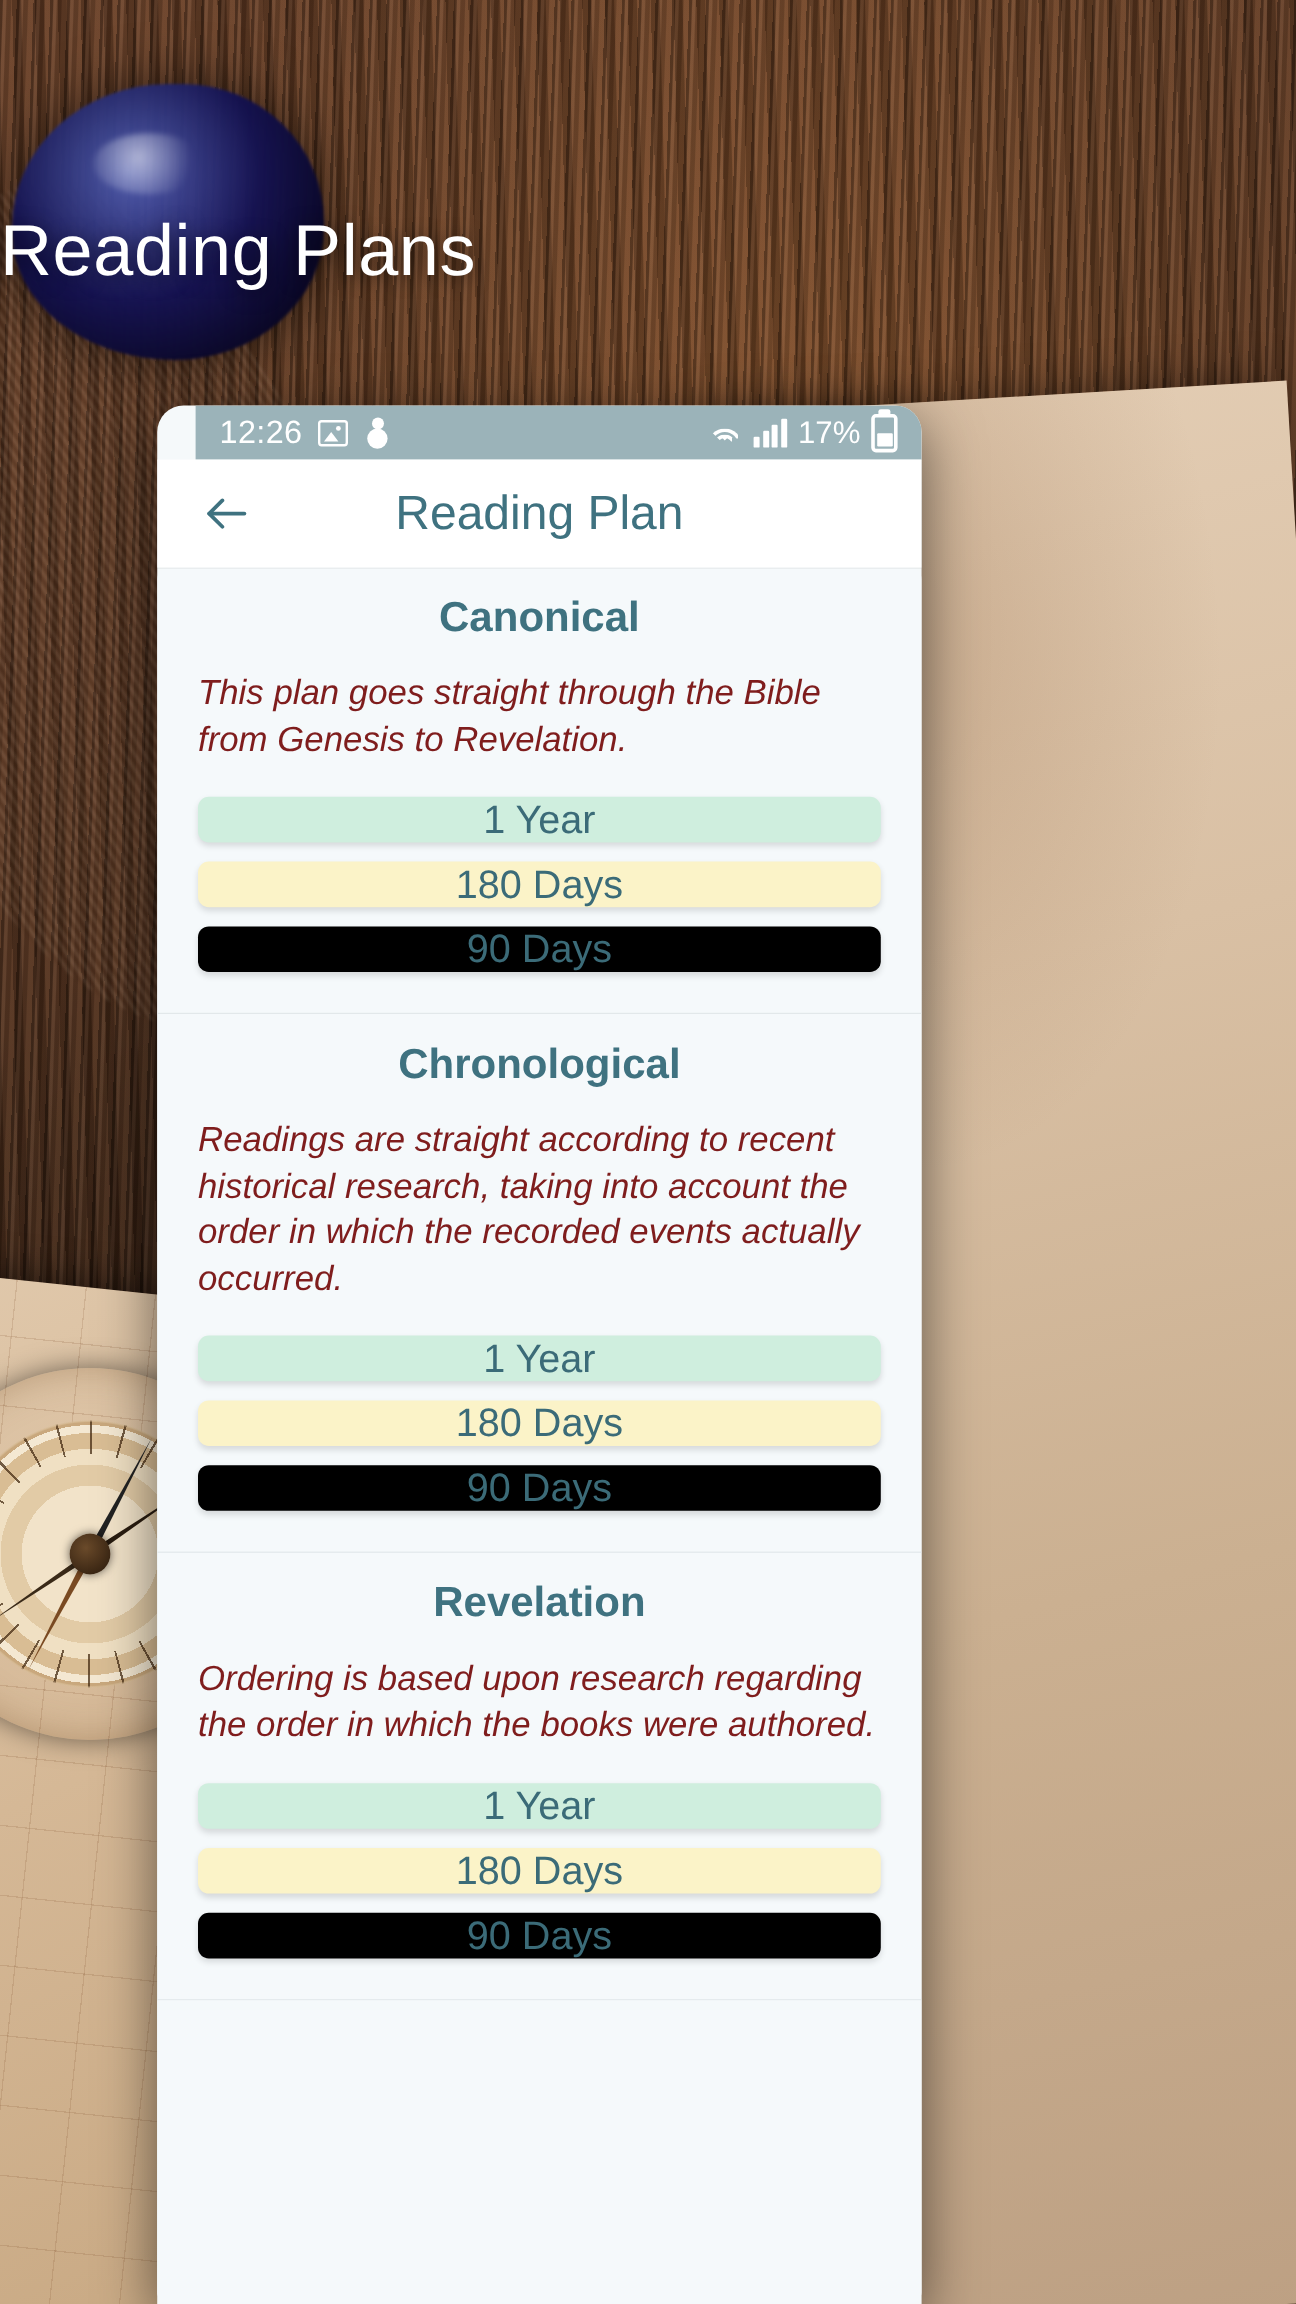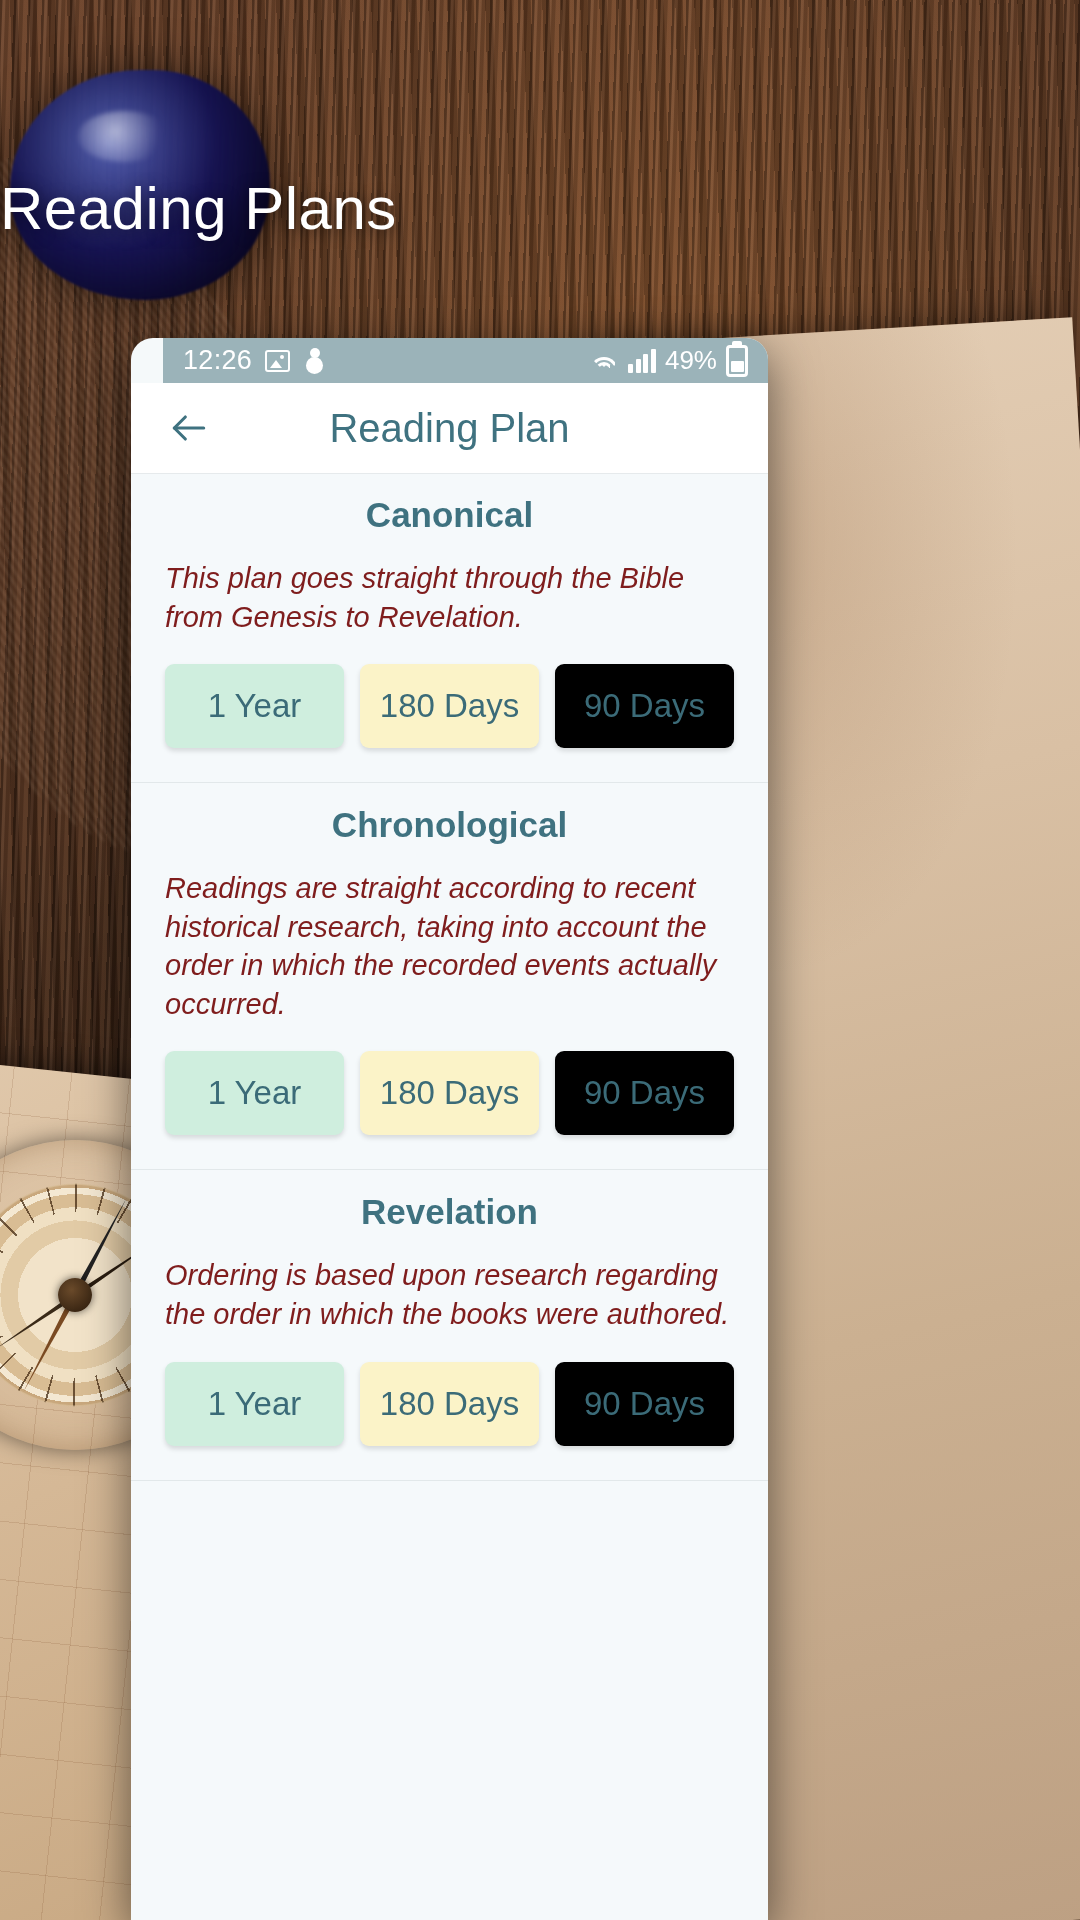--- a/index.html
+++ b/index.html
@@ -231,21 +231,21 @@
   }
   .plan-title{
     text-align:center;
     font-size:35px; font-weight:bold; color:#3f7280;
     margin-bottom:24px;
   }
   .plan-desc{
     font-size:29px; font-style:italic; color:#7f1d1d;
     line-height:1.33; margin-bottom:28px;
   }
-  .chips{ display:flex; justify-content:space-between; gap:16px; }
+  .chips{ display:flex; justify-content:space-between; gap:16px;flex-direction:column; }
   .chip{
     flex:1 1 0; height:84px;
     display:flex; align-items:center; justify-content:center;
     border-radius:9px;
     font-size:33px; color:#3b6b78;
     cursor:pointer;
     box-shadow:0 3px 5px rgba(0,0,0,0.13);
   }
   .chip.green{ background:#cfeede; }
   .chip.yellow{ background:#fbf3c8; }
@@ -284,21 +284,21 @@
           <i class="a"></i>
             <i class="b"></i>
             <i class="c"></i>
         </span>
         <span class="icon-signal">
           <b></b>
             <b></b>
             <b></b>
             <b></b>
         </span>
-        <span class="sb-batt-text">49%</span>
+        <span class="sb-batt-text">17%</span>
         <span class="icon-battery"></span>
       </div>
     </div>
 
     <div class="appbar">
       <div class="back-btn">
         <svg viewBox="0 0 24 24" fill="none" stroke="#3f7280" stroke-width="1.7" stroke-linecap="round" stroke-linejoin="round">
           <line x1="20" y1="12" x2="4" y2="12"></line>
           <polyline points="10,6 4,12 10,18"></polyline>
         </svg>

